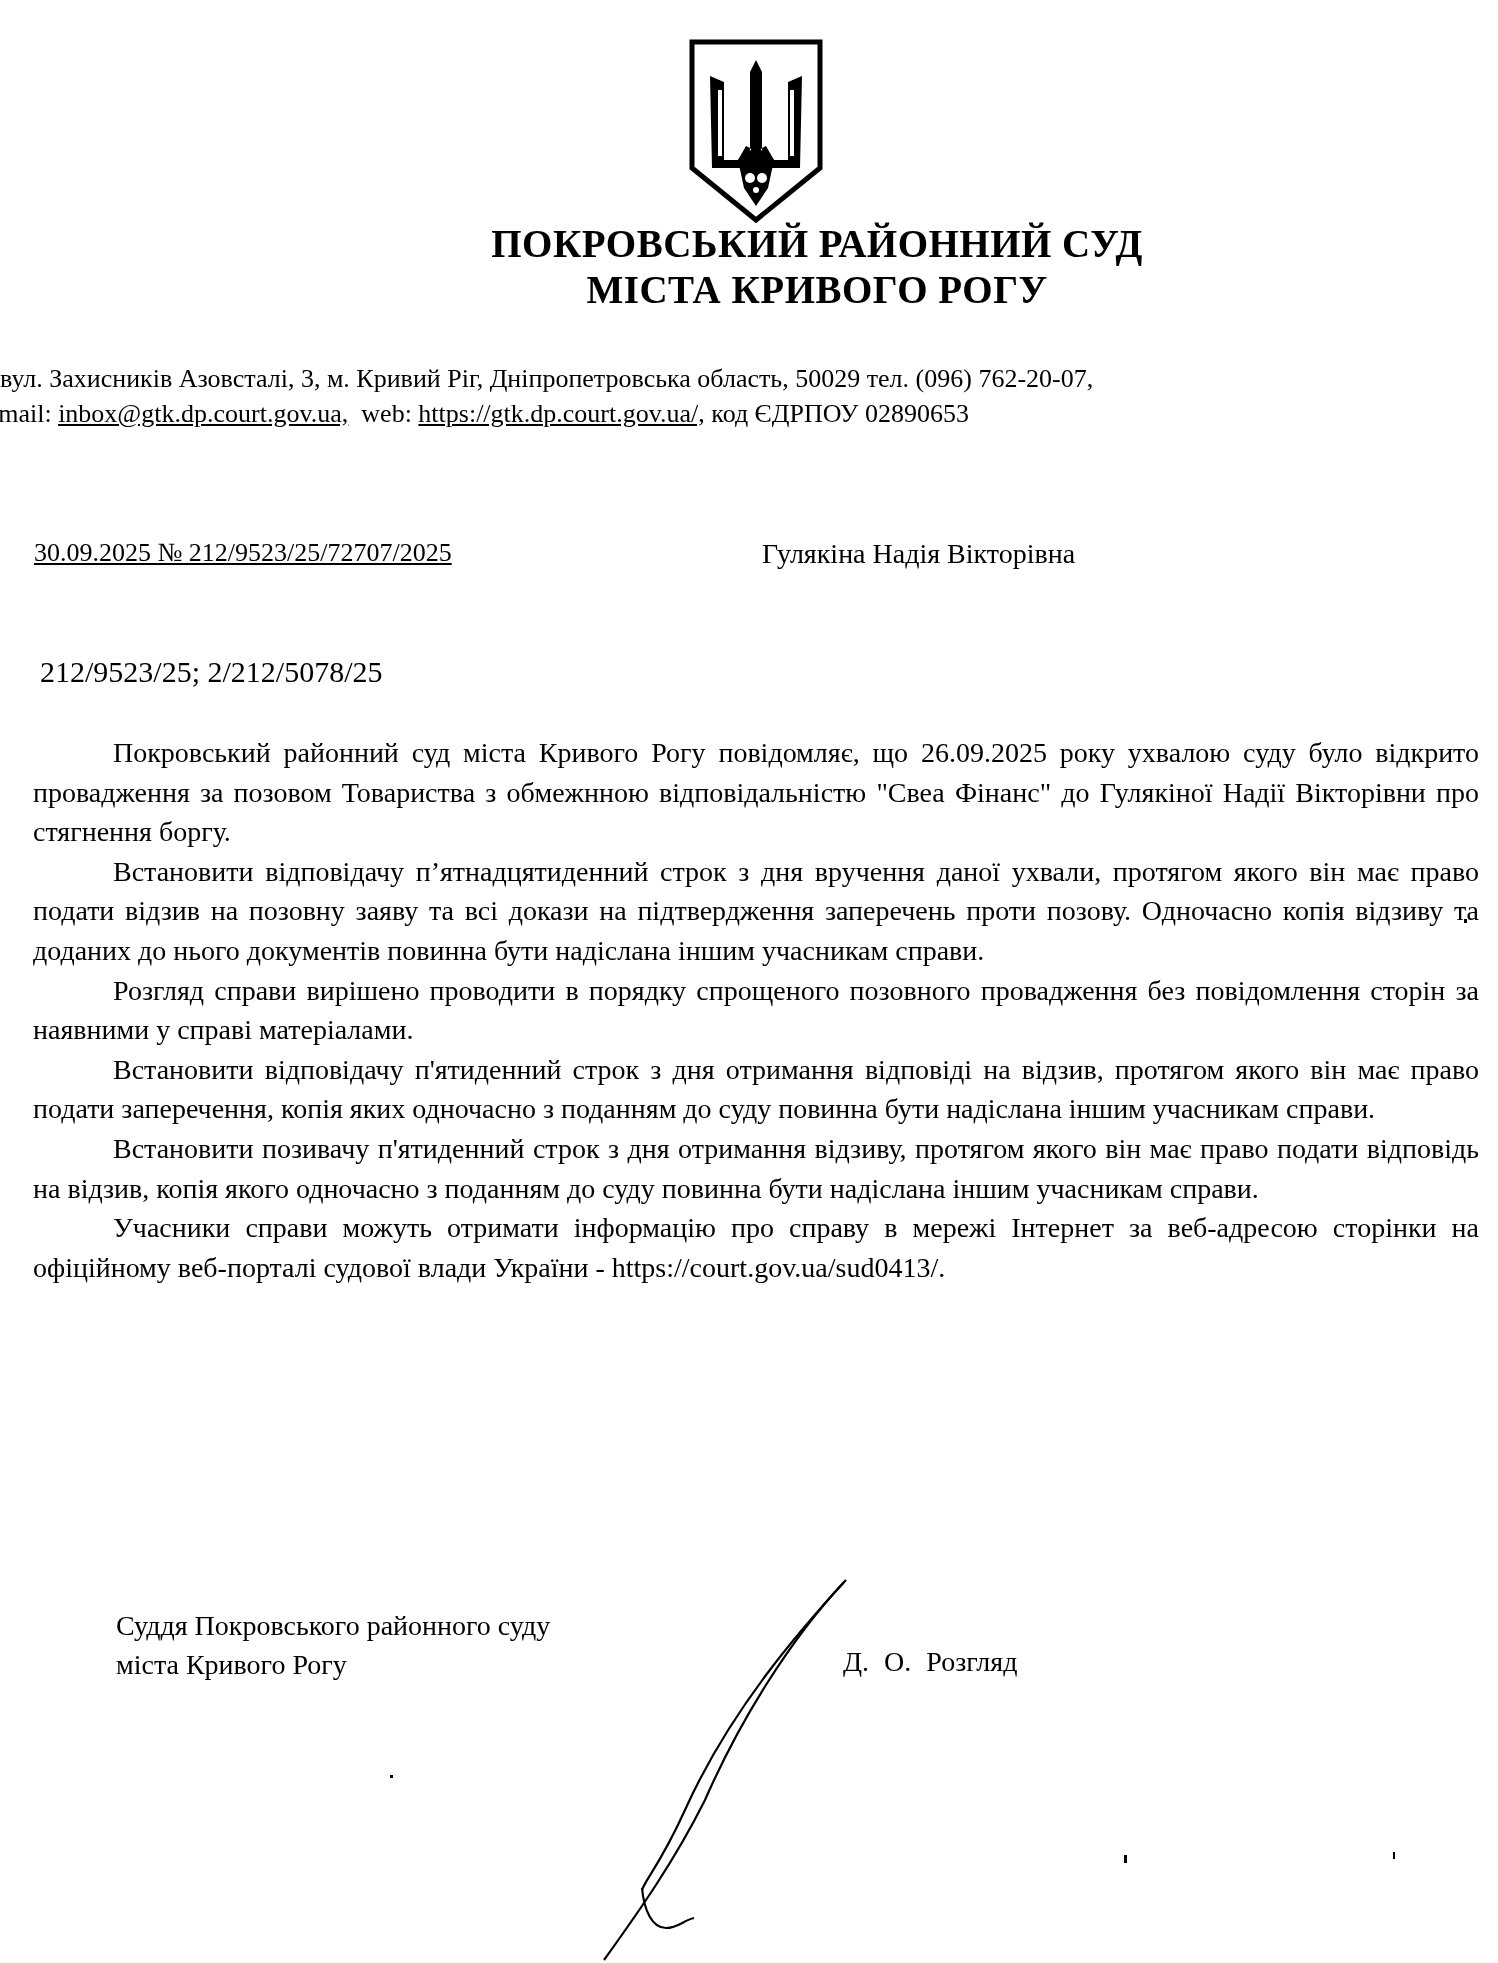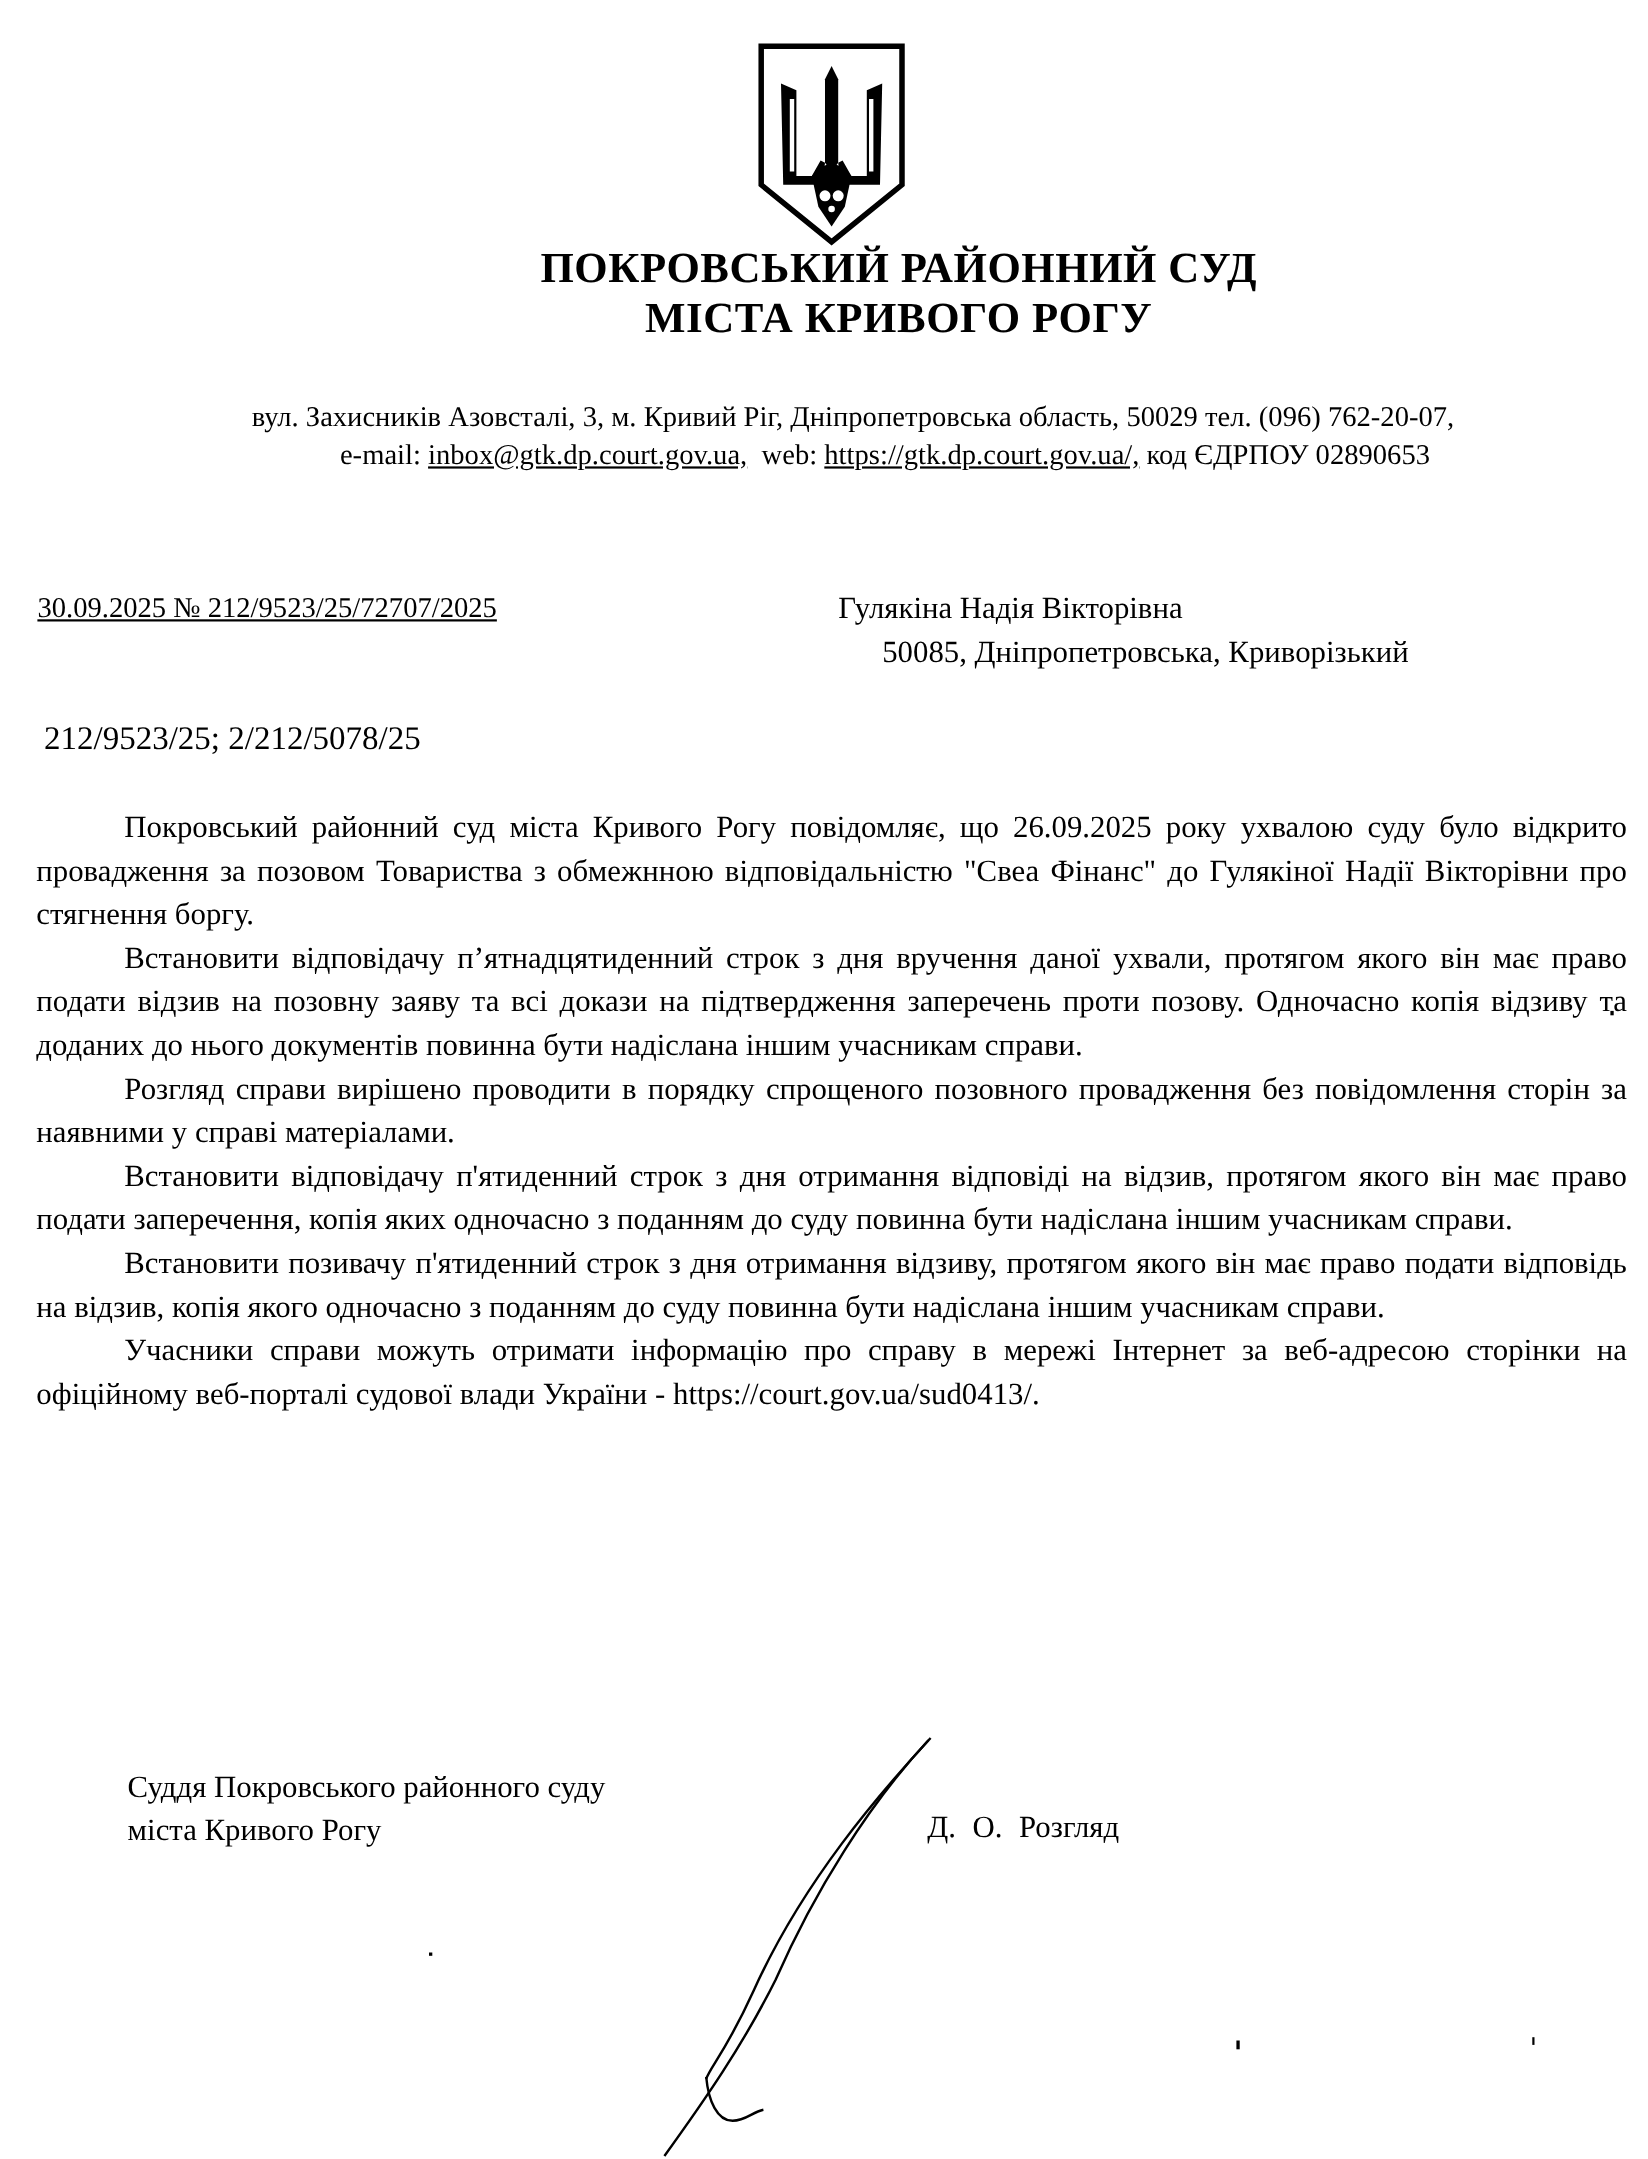--- a/index.html
+++ b/index.html
@@ -11,21 +11,21 @@
     .abs { position: absolute; }
     .emblem { left: 688px; top: 38px; width: 136px; height: 186px; }
     .title {
       left: 0; width: 1498px; text-align: center;
       font-weight: bold; font-size: 39px; letter-spacing: 0.5px;
       line-height: 44px;
     }
     .t1 { top: 222px; left: 68px; }
     .t2 { top: 268px; left: 68px; }
     .addr {
-      left: 0; width: 1322px; text-align: right; font-size: 26px; line-height: 34px;
+      left: 0; width: 1322px; text-align: left; font-size: 26px; line-height: 34px;
     }
     .a1 { top: 362px; left: 0; }
     .a2 { top: 397px; left: -22px; }
     .u { text-decoration: underline; }
     .outnum { left: 34px; top: 538px; font-size: 26px; text-decoration: underline; }
     .casenums { left: 40px; top: 655px; font-size: 30px; }
     .recipient { left: 762px; top: 534px; font-size: 28px; line-height: 40px; }
     .recipient .ind { padding-left: 40px; display: block; }
     .body-text {
       left: 33px; top: 733px; width: 1446px;
@@ -66,21 +66,20 @@
   &nbsp;<span>web:</span>
   <span class="u">https://gtk.dp.court.gov.ua/,</span>
   <span>код ЄДРПОУ 02890653</span>
 </div>
 
 <div class="abs outnum">30.09.2025 №  212/9523/25/72707/2025</div>
 <div class="abs casenums">212/9523/25; 2/212/5078/25</div>
 
 <div class="abs recipient">
   <span style="display:block">Гулякіна Надія Вікторівна</span>
-  <span class="ind">50085,  Дніпропетровська,  Криворізький</span>
 </div>
 
 <div class="abs body-text">
   <p>Покровський районний суд міста Кривого Рогу  повідомляє, що 26.09.2025 року ухвалою суду було відкрито провадження за позовом Товариства з обмежнною відповідальністю "Свеа Фінанс" до Гулякіної Надії Вікторівни про стягнення боргу.</p>
   <p>Встановити відповідачу п’ятнадцятиденний строк з дня вручення даної ухвали, протягом якого він має право подати відзив на позовну заяву та всі докази на підтвердження заперечень проти позову. Одночасно копія відзиву та доданих до нього документів повинна бути надіслана іншим учасникам справи.</p>
   <p>Розгляд справи вирішено проводити в порядку спрощеного позовного провадження без повідомлення сторін за наявними у справі матеріалами.</p>
   <p>Встановити відповідачу п'ятиденний строк з дня отримання відповіді на відзив, протягом якого він має право подати заперечення, копія яких одночасно з поданням до суду повинна бути надіслана іншим учасникам справи.</p>
   <p>Встановити позивачу п'ятиденний строк з дня отримання відзиву, протягом якого він має право подати відповідь на відзив, копія якого одночасно з поданням до суду повинна бути надіслана іншим учасникам справи.</p>
   <p>Учасники справи можуть отримати інформацію про справу в мережі Інтернет за веб-адресою сторінки на офіційному веб-порталі судової влади України - https://court.gov.ua/sud0413/.</p>
 </div>

